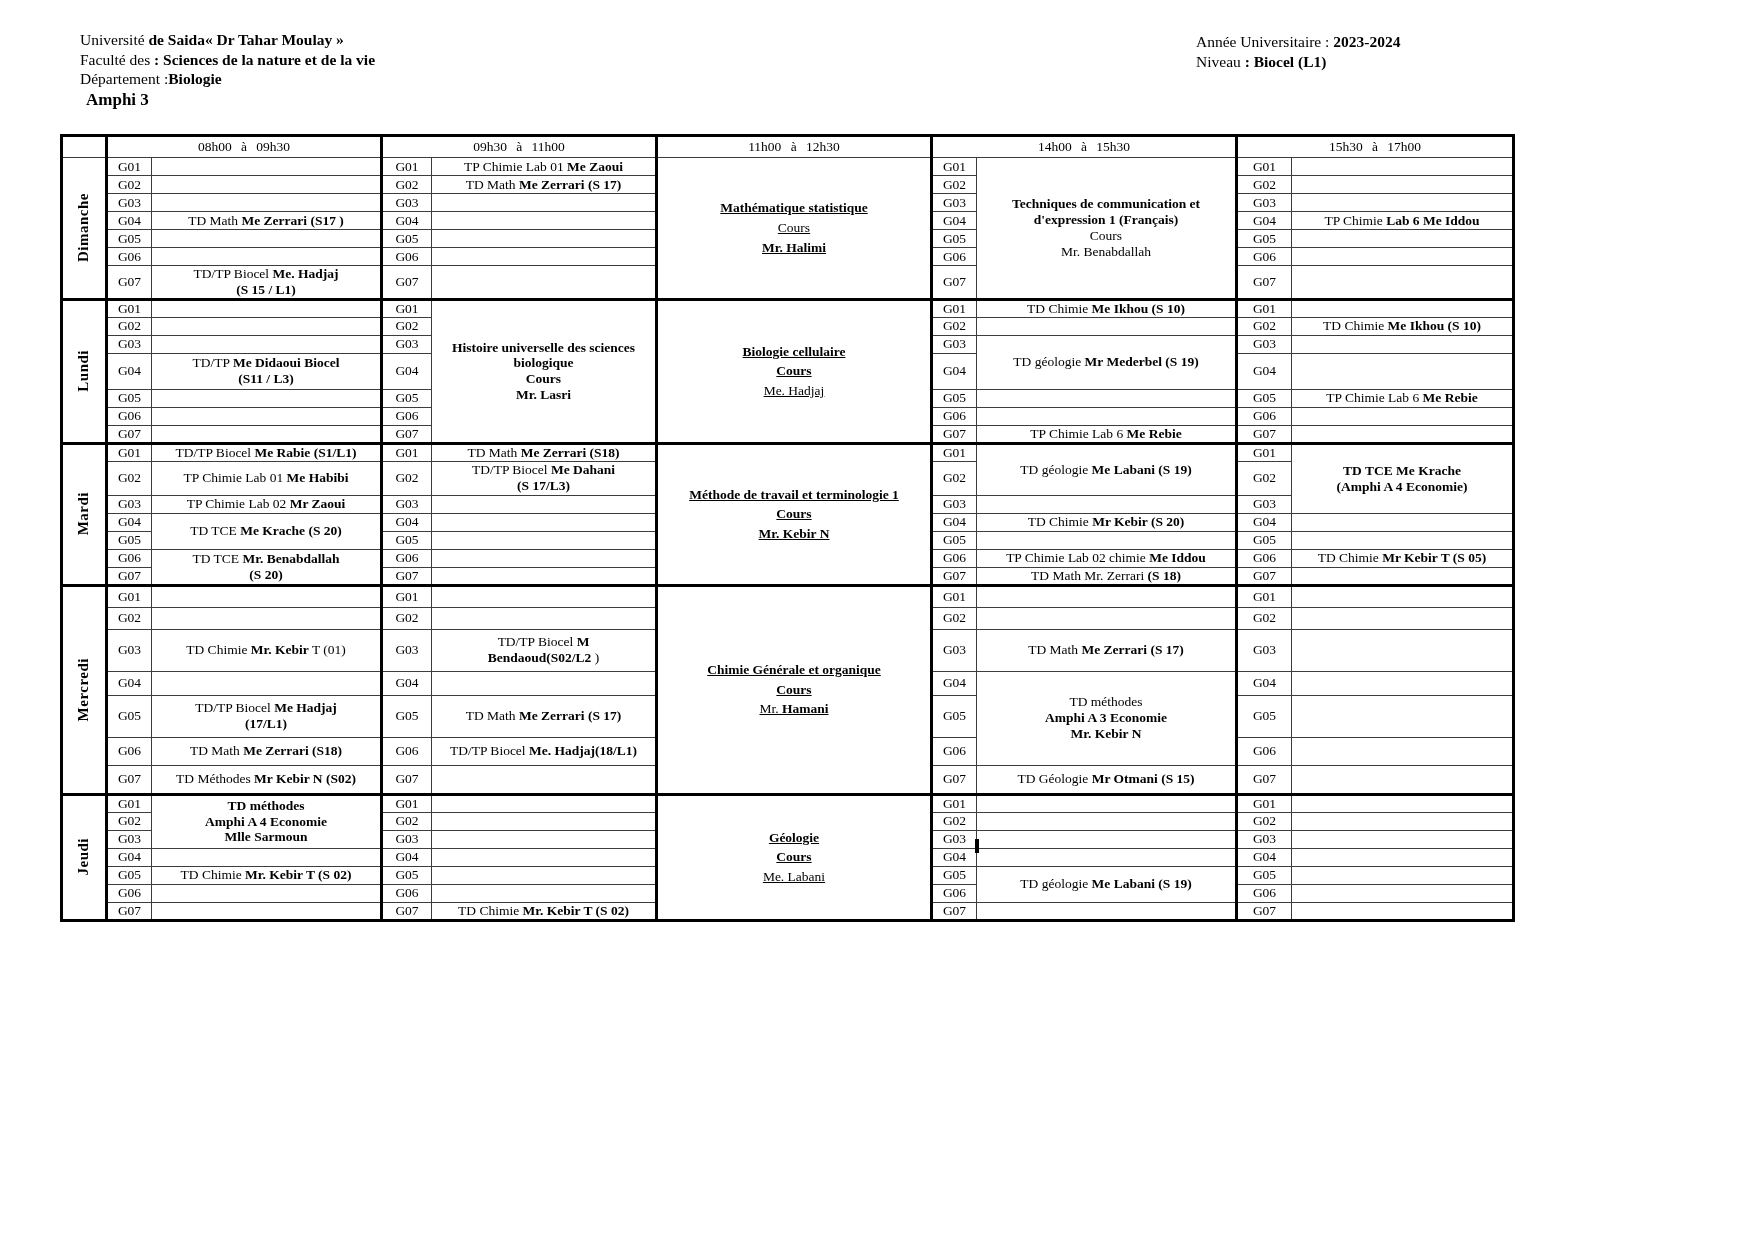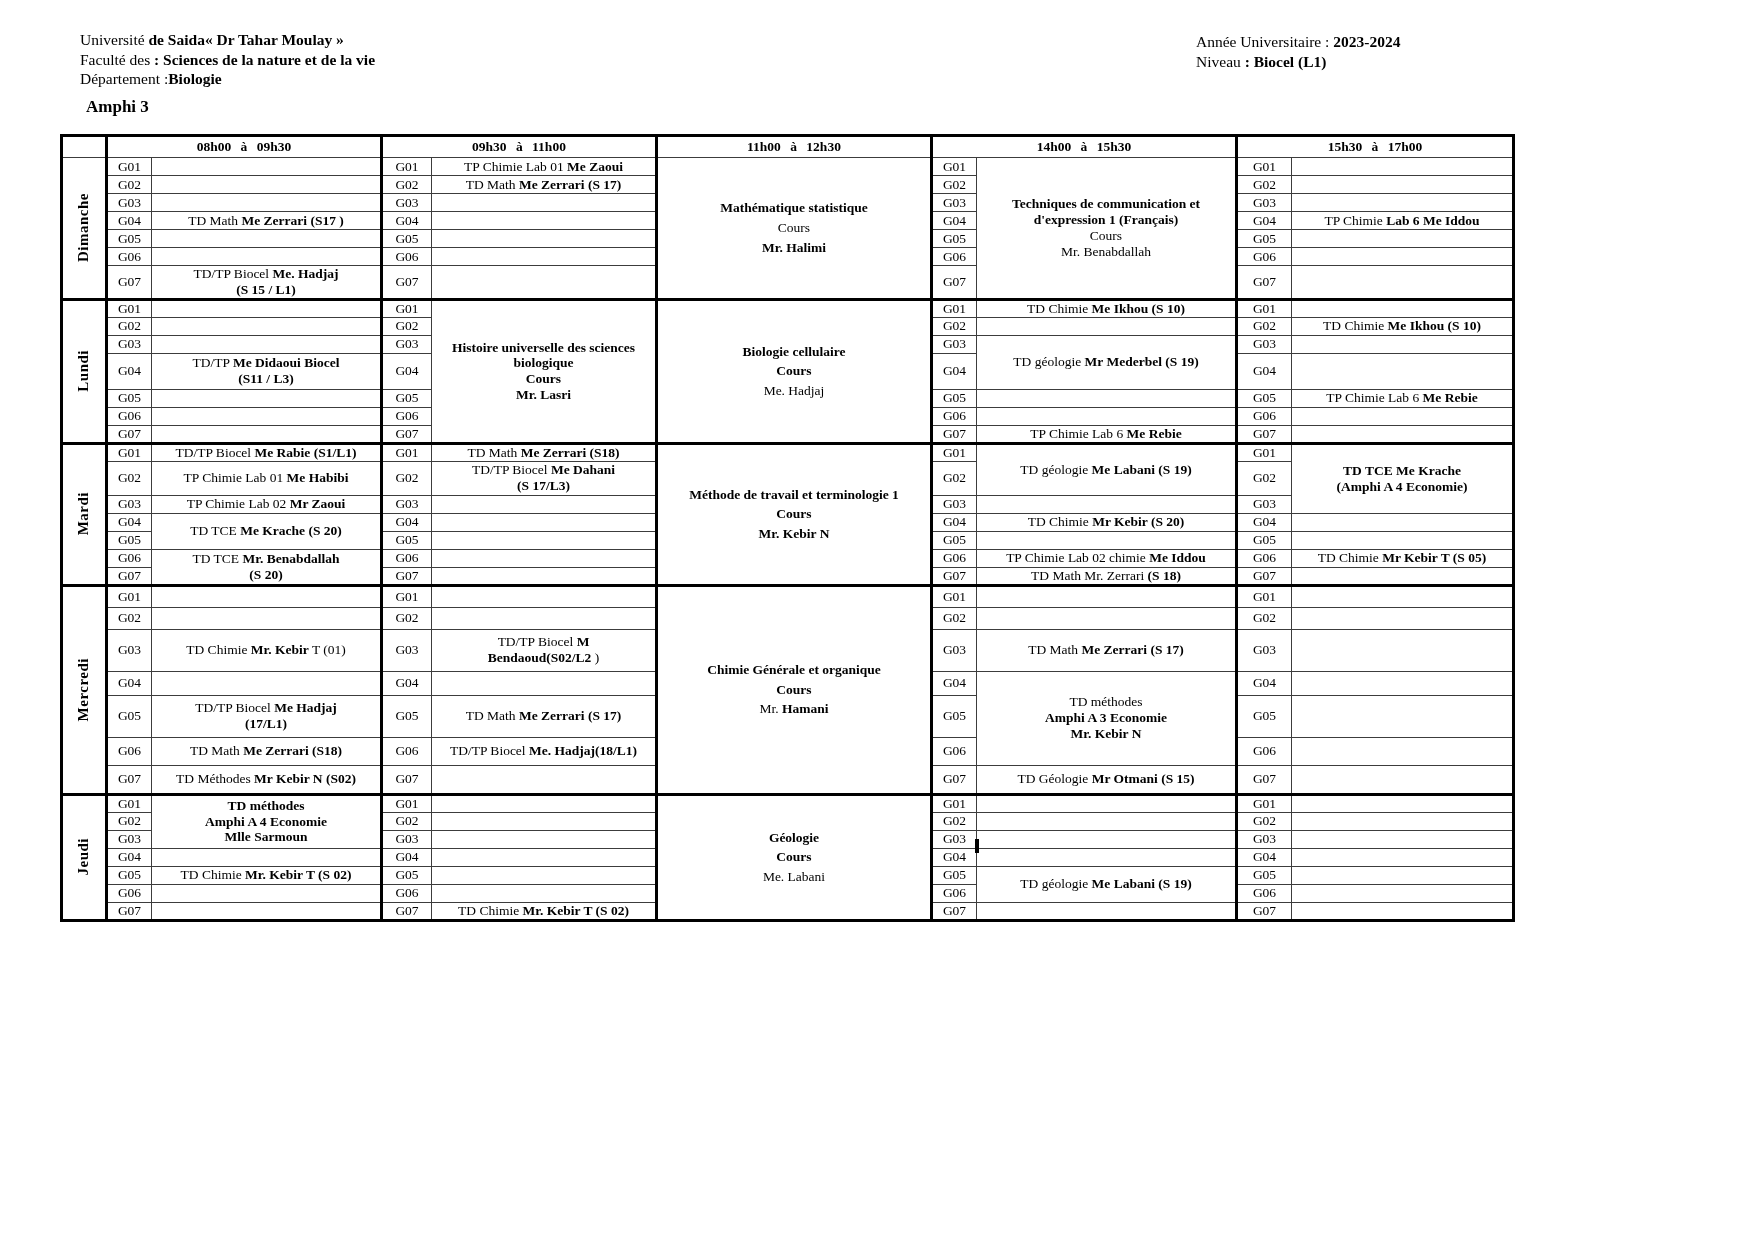--- a/index.html
+++ b/index.html
@@ -1,36 +1,36 @@
 <!DOCTYPE html>
 <html><head>
 <meta charset="utf-8">
 <style>
   html,body{margin:0;padding:0;background:#fff;}
   .page{position:relative;width:1754px;height:1240px;background:#ffffff;
         font-family:"Liberation Serif","DejaVu Serif",serif;color:#000;}
   
   .header-left{position:absolute;left:80px;top:30px;font-size:15.5px;line-height:19.5px;}
   .header-right{position:absolute;left:1188px;top:32px;font-size:15.5px;line-height:20px;margin-left:8px;}
-  .amphi{font-weight:bold;font-size:17px;padding-left:6px;margin-top:8px;}
+  .amphi{font-weight:bold;font-size:17px;padding-left:6px;margin-top:1px;}
   .title{position:absolute;left:60px;top:84px;width:1452px;text-align:center;
          font-size:21px;font-weight:bold;letter-spacing:0.2px;}
   
   table.timetable{position:absolute;left:60px;top:134px;border-collapse:collapse;table-layout:fixed;
                   border:3px solid #000;}
   .timetable th,.timetable td{border:1px solid #3c3c3c;padding:0 2px;text-align:center;
                   vertical-align:middle;font-size:13.5px;line-height:1.17;overflow:hidden;}
-  .timetable th{font-weight:bold;height:20px;word-spacing:6px;font-size:13.5px;}
+  .timetable th{font-weight:normal;height:20px;word-spacing:6px;font-size:13.5px;}
   .col-sep{border-left:3px solid #000 !important;}
   tr.day-start > td{border-top:3px solid #000;}
   td.day-cell{font-weight:bold;font-size:15px;}
   td.day-cell .vert{writing-mode:vertical-rl;transform:rotate(180deg);margin:0 auto;letter-spacing:0.5px;}
   td.glabel{font-size:13.5px;}
   td.content{font-size:13.5px;}
-  td.lecture{line-height:1.45;}
+  td.lecture{line-height:1.45;text-decoration:underline;}
   .artifact{position:absolute;background:#000;}
 </style>
 </head>
 <body>
 
 <div class="page">
 
   <div class="header-left">
     <div>Université <b>de Saida« Dr Tahar Moulay »</b></div>
     <div>Faculté des <b>: Sciences de la nature et de la vie</b></div>

